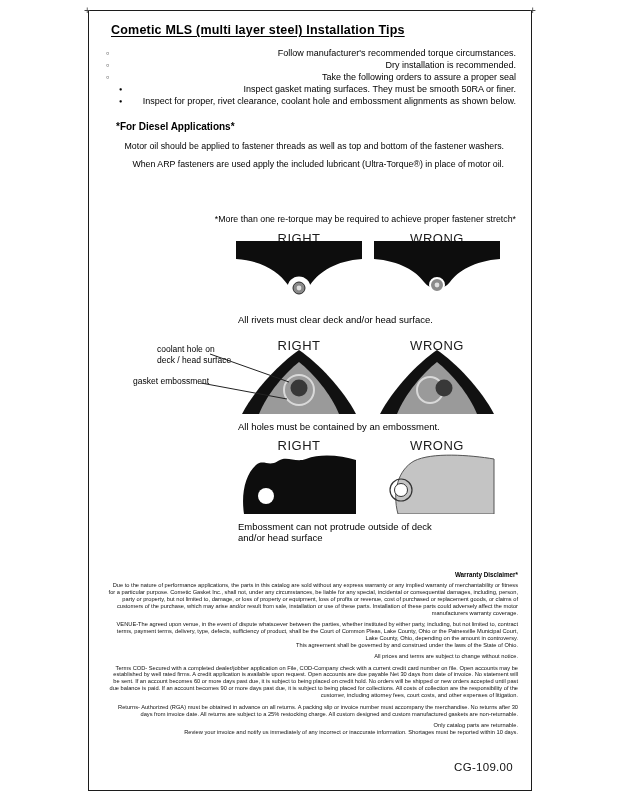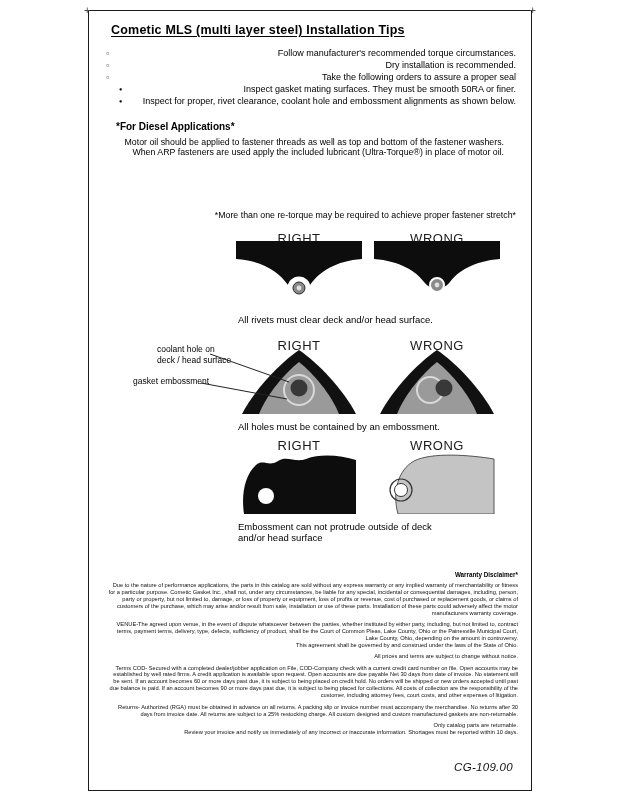--- a/index.html
+++ b/index.html
@@ -19,21 +19,21 @@
   .title { left:22px; top:12px; font-size:12.5px; font-weight:bold;
            text-decoration:underline; text-underline-offset:2px; letter-spacing:.2px; }
 
   .bullets { left:17px; top:36px; font-size:9px; line-height:12px; width:410px; }
   .bullet { position:relative; padding-left:9px; }
   .bullet::before { content:"○"; position:absolute; left:0; top:0; font-size:5.5px; line-height:12px; }
   .subbullet { position:relative; padding-left:22px; }
   .subbullet::before { content:"●"; position:absolute; left:13px; top:0; font-size:5.5px; line-height:12px; }
 
   .diesel-heading { left:27px; top:110px; font-size:10px; font-weight:bold; }
-  .para { font-size:8.8px; line-height:10px; color:#000; }
+  .para { font-size:8.8px; line-height:18px; color:#000; }
   .p1 { left:27px; top:126px; width:388px; }
   .p2 { left:27px; top:159px; width:392px; }
   .note { left:27px; top:199px; width:400px; font-size:8.8px; }
 
   .diag-row { position:absolute; left:0; width:444px; height:110px; }
   .row1 { top:212px; } .row2 { top:319px; } .row3 { top:419px; }
 
   .dlabel { position:absolute; top:8px; width:126px; text-align:center;
             font-size:13px; letter-spacing:.5px; color:#1a1a1a; }
   .dlabel.r { left:147px; }
@@ -48,21 +48,21 @@
   .ann1 { left:68px; top:14px; }
   .ann2 { left:30px; top:46px;padding-left:14px; }
   .leader { position:absolute; left:0; top:0; pointer-events:none; }
 
   .warranty { left:17px; top:560px; width:412px; }
   .w-head { font-size:6.3px; font-weight:bold; margin-bottom:4px; }
   .warranty p { font-size:5.7px; line-height:6.9px; margin:0 0 4.5px 0;
                 white-space:pre-line; color:#111; }
 
   .docnum { position:absolute; right:18px; top:750px; font-size:11.5px;
-            letter-spacing:.3px; color:#111;font-style:italic; }
+            letter-spacing:.3px; color:#111; }
 </style>
 </head>
 <body>
 
 <div class="page">
 
   <span class="crop tl">+</span>
   <span class="crop tr">+</span>
 
   <h1 class="abs title">Cometic MLS (multi layer steel) Installation Tips</h1>

